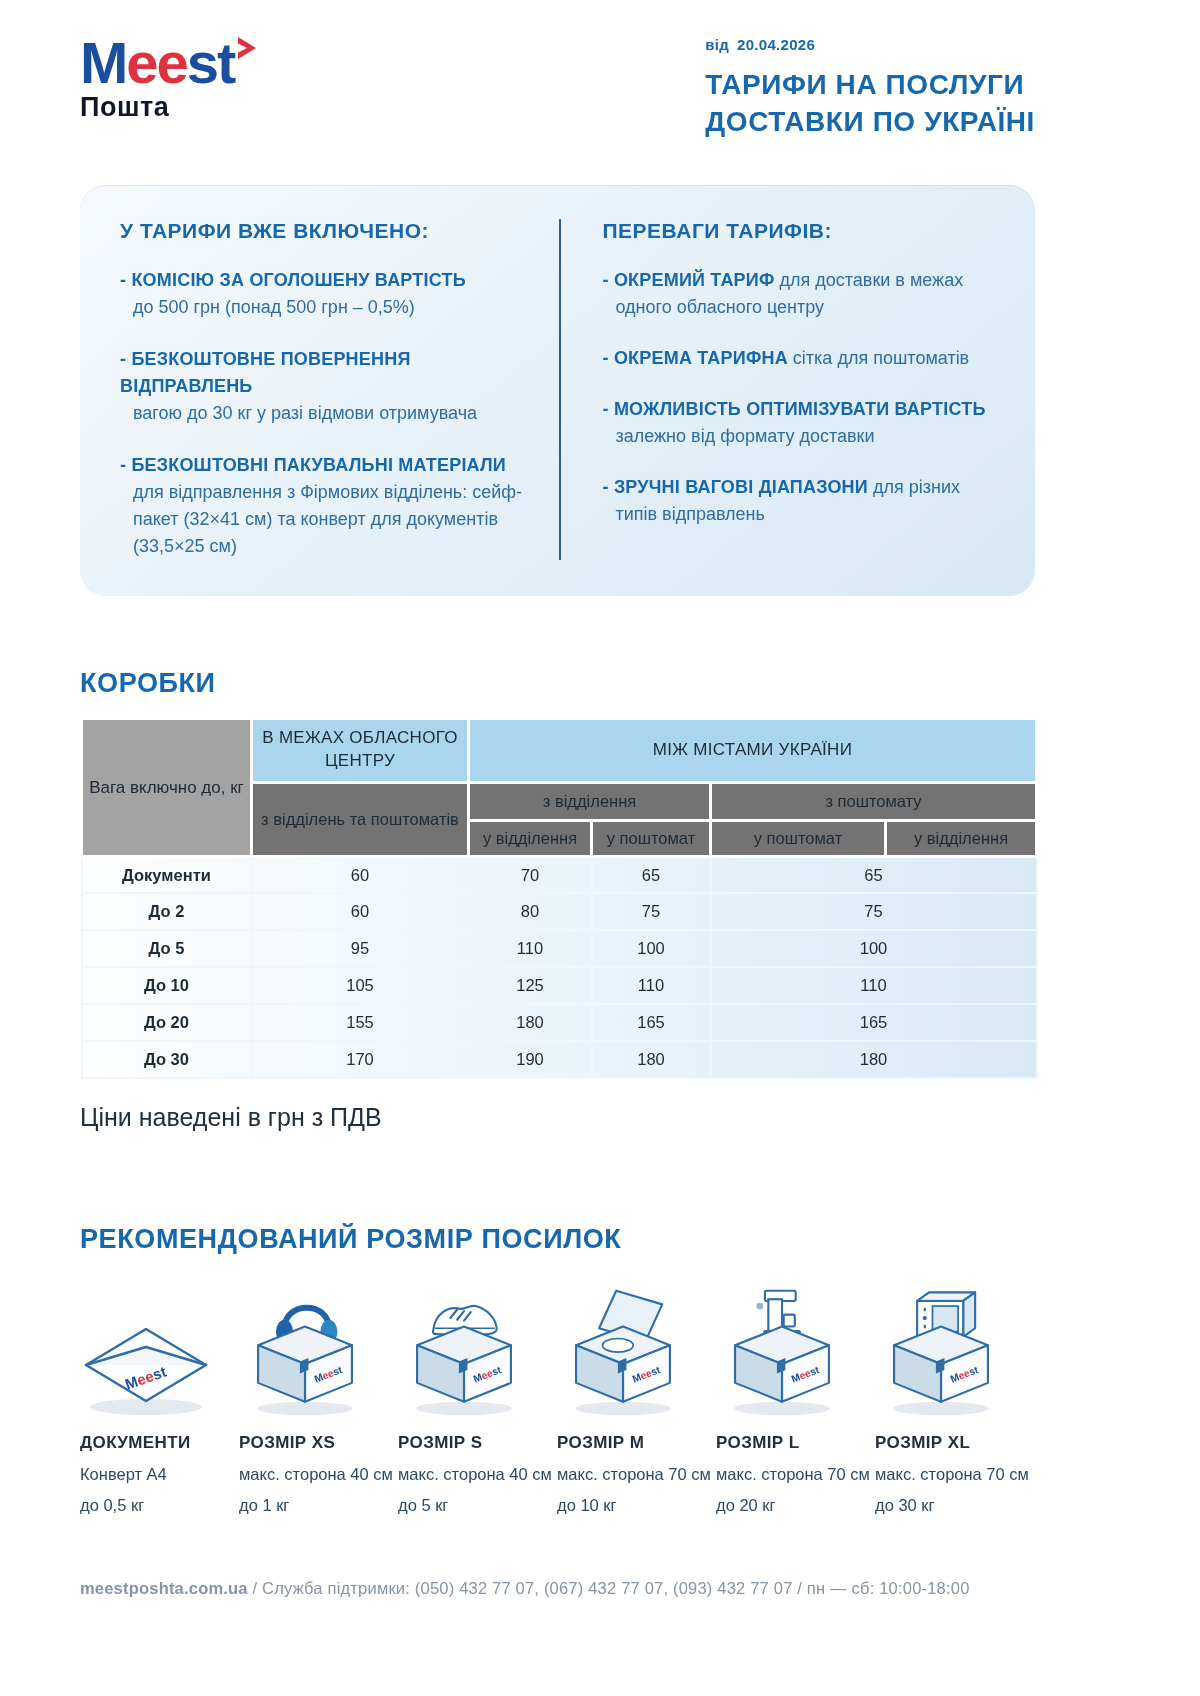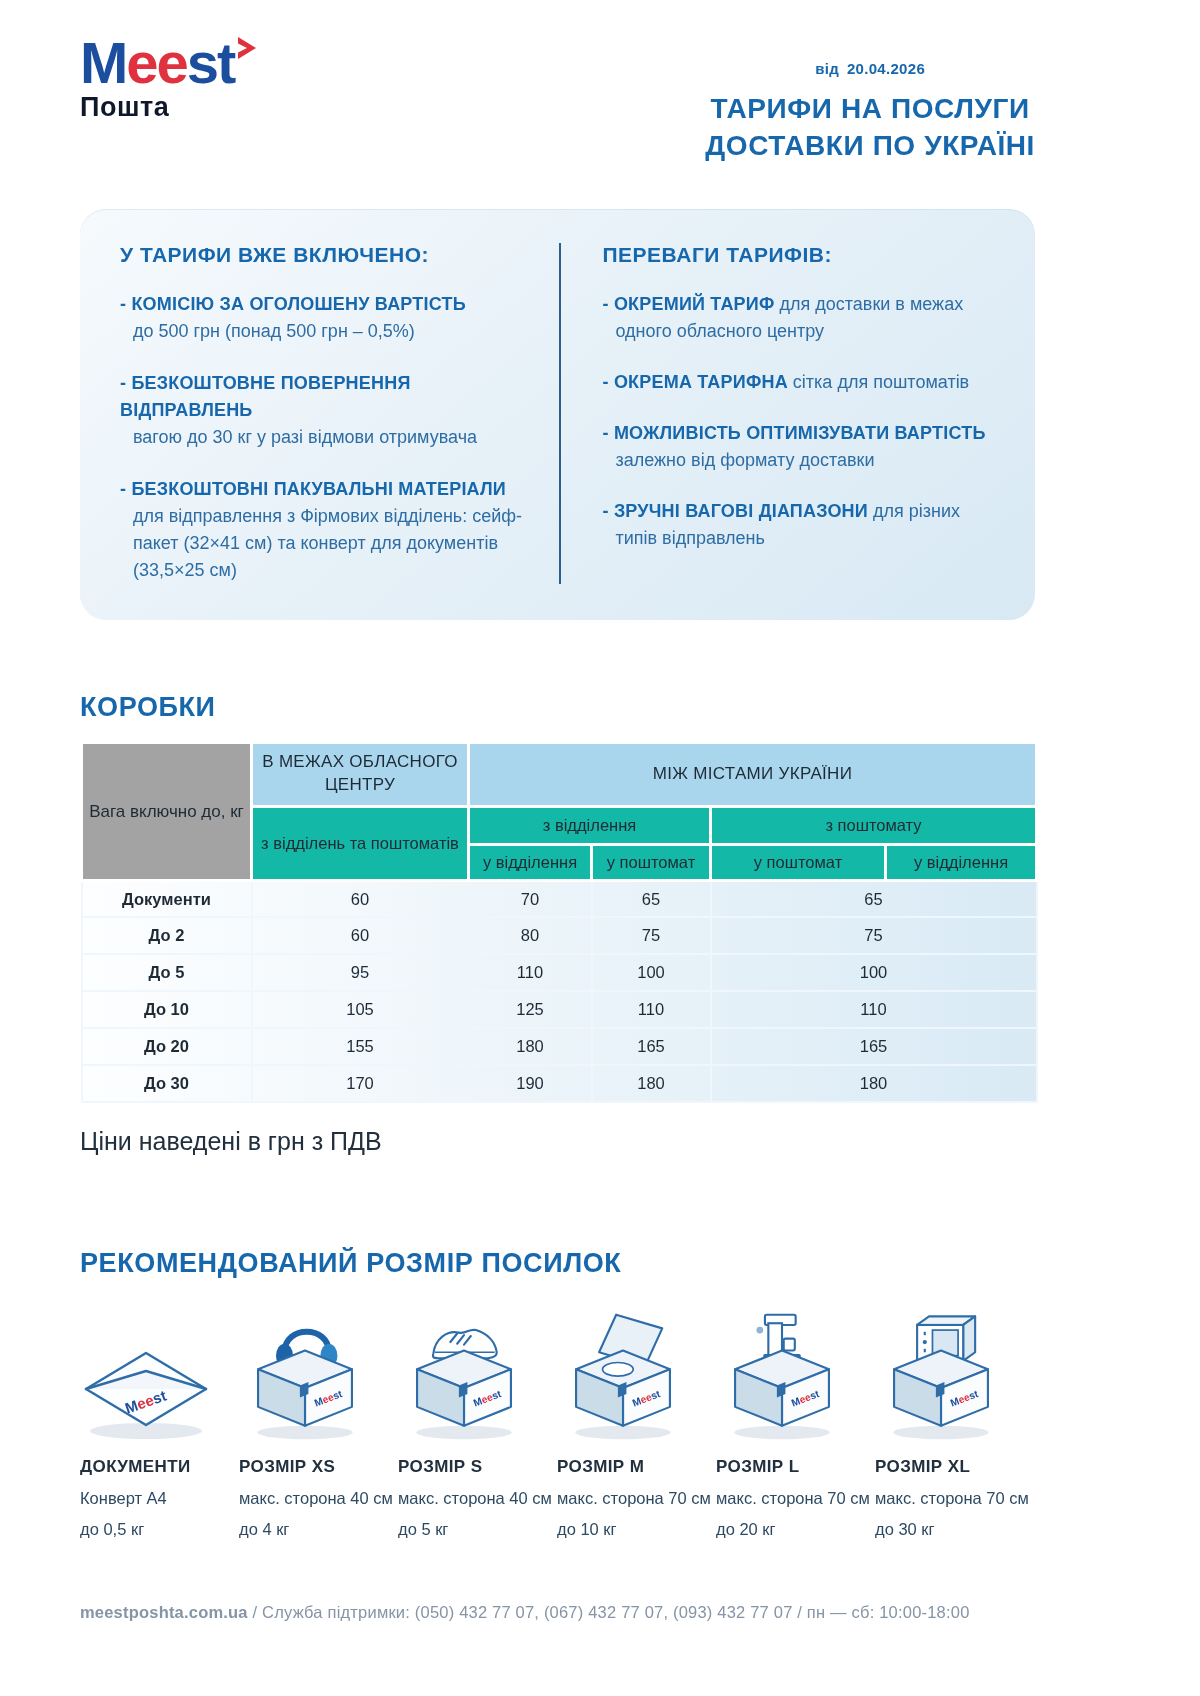--- a/index.html
+++ b/index.html
@@ -13,21 +13,21 @@
   .content { width:955px; margin-left:80px; }
 
   
   .header { display:flex; justify-content:space-between; align-items:flex-start; padding-top:30px; }
   .logo-block { line-height:1; padding-top:4px; }
   .logo-main { font-size:58px; font-weight:bold; letter-spacing:-2px; display:inline-flex; align-items:flex-start; }
   .logo-blue { color:#1B4E9E; }
   .logo-red  { color:#E0313F; }
   .logo-arrow { width:22px; height:30px; margin:2px 0 0 2px; }
   .logo-sub { color:#0f172a; font-weight:bold; font-size:27px; padding-right:14px; margin-top:2px; letter-spacing:0.5px; }
-  .header-right { text-align:center; padding-top:6px;margin-top:24px; }
+  .header-right { text-align:left; padding-top:6px; }
   .doc-date { color:#1667AC; font-weight:bold; font-size:15px; margin-bottom:14px; letter-spacing:0.3px; }
   .doc-date .dv { margin-left:8px; }
   .doc-title { color:#1667AC; font-weight:bold; font-size:28px; line-height:1.32; letter-spacing:0.6px; }
 
   
   .info-box {
     margin-top:44px;
     background:linear-gradient(140deg,#F6FAFD 0%, #E7F1F8 45%, #D8E9F4 100%);
     border-radius:26px;
     box-shadow:0 1px 0 rgba(180,205,225,0.35) inset;
@@ -49,21 +49,21 @@
   .adv-item .t { color:#2E6DA4; }
 
   
   .section-title { color:#1667AC; font-weight:bold; font-size:27px; letter-spacing:0.6px; }
   .boxes-title { margin-top:72px; }
   .tariff-table { border-collapse:collapse; width:955px; margin-top:18px; table-layout:fixed; }
   .tariff-table th, .tariff-table td { font-weight:normal; text-align:center; vertical-align:middle; }
   .tariff-table thead th { border:3px solid #ffffff; color:#1E2B36; }
   .th-main { background:#A9D6EC; font-weight:bold; font-size:17px; letter-spacing:0.3px; line-height:1.35; }
   .th-weight { background:#a3a3a3; font-size:17px; font-weight:normal; line-height:1.4; }
-  .th-sub { background:#14b8a6; font-size:16.5px; }
+  .th-sub { background:#737373; font-size:16.5px; }
   .row-h1 { height:64px; }
   .row-h2 { height:38px; }
   .row-h3 { height:36px; }
   .tariff-table tbody tr { background:linear-gradient(90deg,#FDFEFF 0%, #EDF5FA 45%, #D9EAF5 100%); height:37px; }
   .tariff-table tbody td { border:2px solid #EFF7FC; font-size:16.5px; color:#1E2B36; }
   .tariff-table tbody td.lbl { font-weight:bold; }
   .col-w1 { width:170px; } .col-w2 { width:217px; } .col-w3 { width:123px; }
   .col-w4 { width:119px; } .col-w5 { width:175px; } .col-w6 { width:151px; }
   .table-note { margin-top:24px; font-size:25px; color:#22303E; }
 
@@ -244,21 +244,21 @@
           <polygon class="ic-stroke" points="66,88 121,66 121,110 66,132" fill="#FAFCFE"></polygon>
           <polygon class="ic-stroke" points="11,66 66,88 66,132 11,110" fill="#CBDCE9"></polygon>
           <polygon points="60,85 70,81 70,95 60,99" fill="#2F6DA8"></polygon>
           <text x="94" y="104" transform="rotate(-21 94 102)" font-size="12" font-weight="bold" font-family="Liberation Sans, sans-serif" text-anchor="middle">
             <tspan fill="#1B4E9E">M</tspan><tspan fill="#E0313F">ee</tspan><tspan fill="#1B4E9E">st</tspan>
           </text>
         </svg>
       </div>
       <div class="size-label">РОЗМІР XS</div>
       <div class="size-line">макс. сторона 40 см</div>
-      <div class="size-line">до 4 кг</div>
+      <div class="size-line">до 1 кг</div>
     </div>
 
     <div class="size-card">
       <div class="size-icon">
         <svg width="132" height="128" viewBox="0 0 132 150">
           <ellipse cx="66" cy="140" rx="56" ry="8" fill="#E3E9EF"></ellipse>
           <path class="ic-stroke" d="M30 48 C32 30 46 20 60 23 C68 25 72 18 80 20 C94 24 102 34 104 44 C106 50 100 53 90 53 L36 53 C29 53 29 51 30 48 Z" fill="#FFFFFF"></path>
           <path d="M58 24 L50 34 M66 26 L58 36 M74 27 L66 37" stroke="#2F6DA8" stroke-width="2.5" stroke-linecap="round" fill="none"></path>
           <path d="M32 46 L102 46" stroke="#2F6DA8" stroke-width="2" fill="none"></path>
           <polygon class="ic-stroke" points="66,44 121,66 66,88 11,66" fill="#EDF3F9"></polygon>

